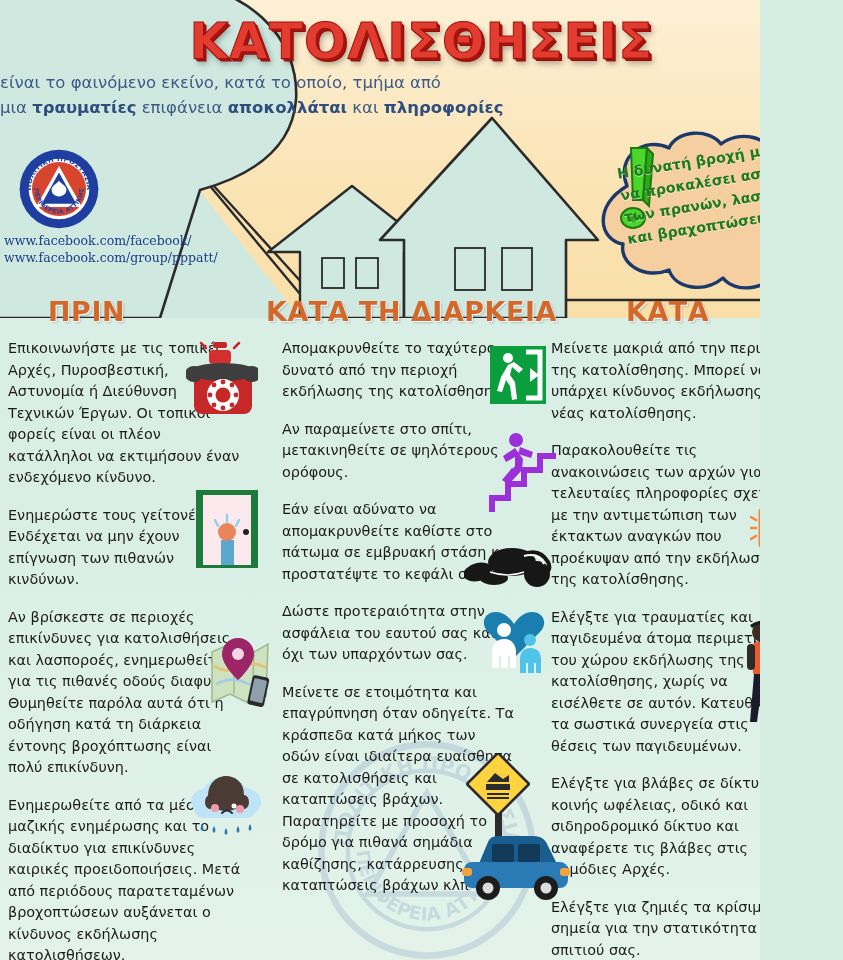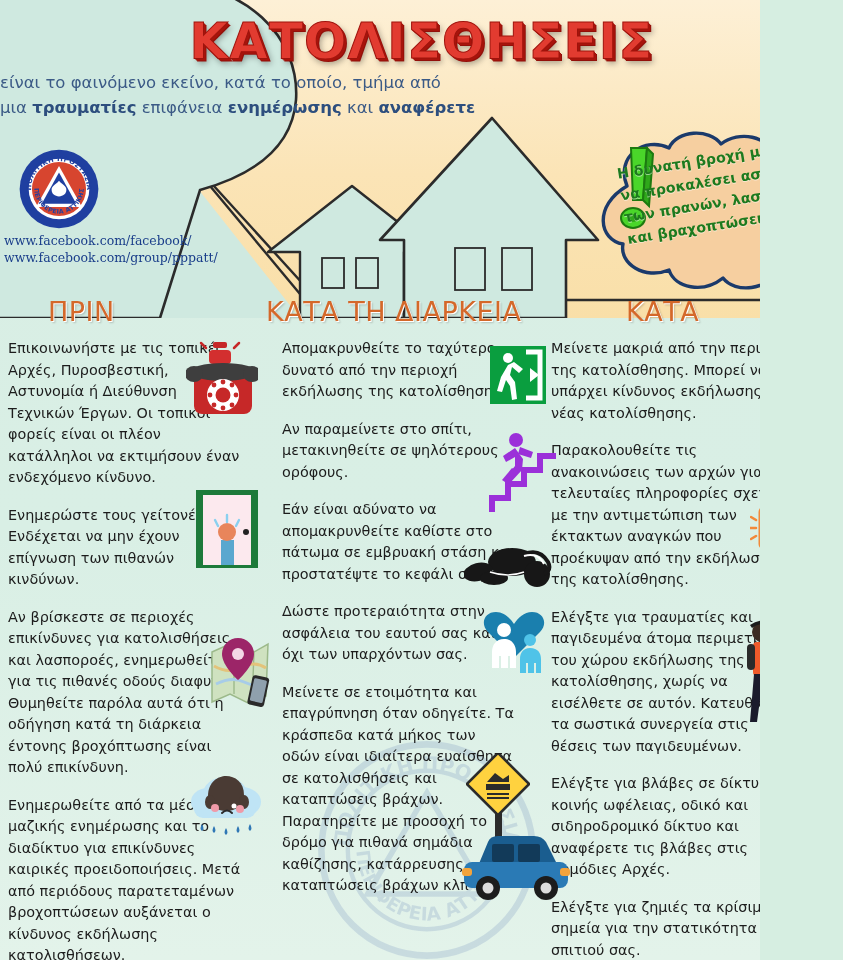--- a/index.html
+++ b/index.html
@@ -55,21 +55,21 @@
   .cloud-text{
     position:absolute;left:38px;top:18px;width:210px;
     transform:rotate(-9deg);
     color:#1e7a1e;font-weight:bold;font-size:14.2px;line-height:22px;
     text-shadow:0 1px 0 rgba(255,255,255,.5);
   }
 
   
   .col-heads{position:absolute;top:296px;left:0;width:843px;height:40px;z-index:8;}
   .col-head{
-    position:absolute;font-size:27px;font-weight:normal;color:#d4682a;
+    position:absolute;font-size:27px;font-weight:bold;color:#d4682a;
     text-shadow:1px 1px 0 #fff, 2px 2px 2px rgba(0,0,0,.18);
     letter-spacing:.5px;
   }
   .ch1{left:48px;}
   .ch2{left:266px;}
   .ch3{left:626px;}
 
   
   .watermark{
     position:absolute;left:292px;top:740px;width:270px;height:220px;
@@ -135,21 +135,21 @@
       <rect x="455" y="248" width="30" height="42" fill="none" stroke="#2b2b2b" stroke-width="1.8"></rect>
       <rect x="502" y="248" width="30" height="42" fill="none" stroke="#2b2b2b" stroke-width="1.8"></rect>
 
       <path d="M566 300 L860 300" fill="none" stroke="#2b2b2b" stroke-width="2.6"></path>
     </svg>
 
     <div class="title">ΚΑΤΟΛΙΣΘΗΣΕΙΣ</div>
 
     <div class="subtitle">
       <span class="sub-line">είναι το φαινόμενο εκείνο, κατά το οποίο, τμήμα από</span>
-      <span class="sub-line"><span>μια </span><b>τραυματίες</b><span> επιφάνεια </span><b>ενημέρωσης</b><span> και </span><b>αναφέρετε</b></span>
+      <span class="sub-line"><span>μια </span><b>τραυματίες</b><span> επιφάνεια </span><b>αποκολλάται</b><span> και </span><b>πληροφορίες</b></span>
     </div>
 
     <div class="logo-wrap">
       <svg class="logo" viewBox="0 0 100 100">
         <circle cx="50" cy="50" r="48" fill="#1f3fa0"></circle>
         <circle cx="50" cy="50" r="37" fill="#fff"></circle>
         <circle cx="50" cy="50" r="33" fill="#d7452f"></circle>
         <path d="M50 22 L78 72 L22 72 Z" fill="#fff"></path>
         <path d="M50 30 L71 68 L29 68 Z" fill="#1f3fa0"></path>
         <path d="M50 40 c4 5 9 6 9 11 c0 5-4 8-9 8 s-9-3-9-8 c0-5 5-6 9-11 z" fill="#fff"></path>

